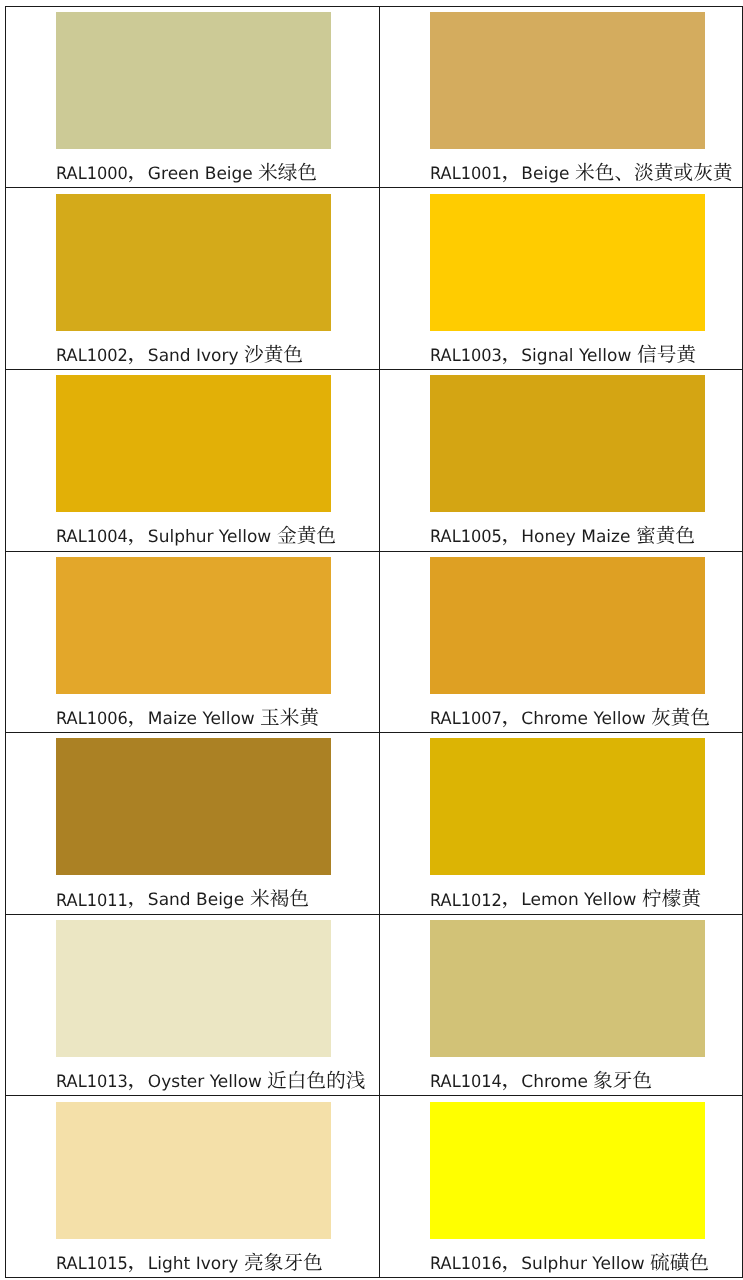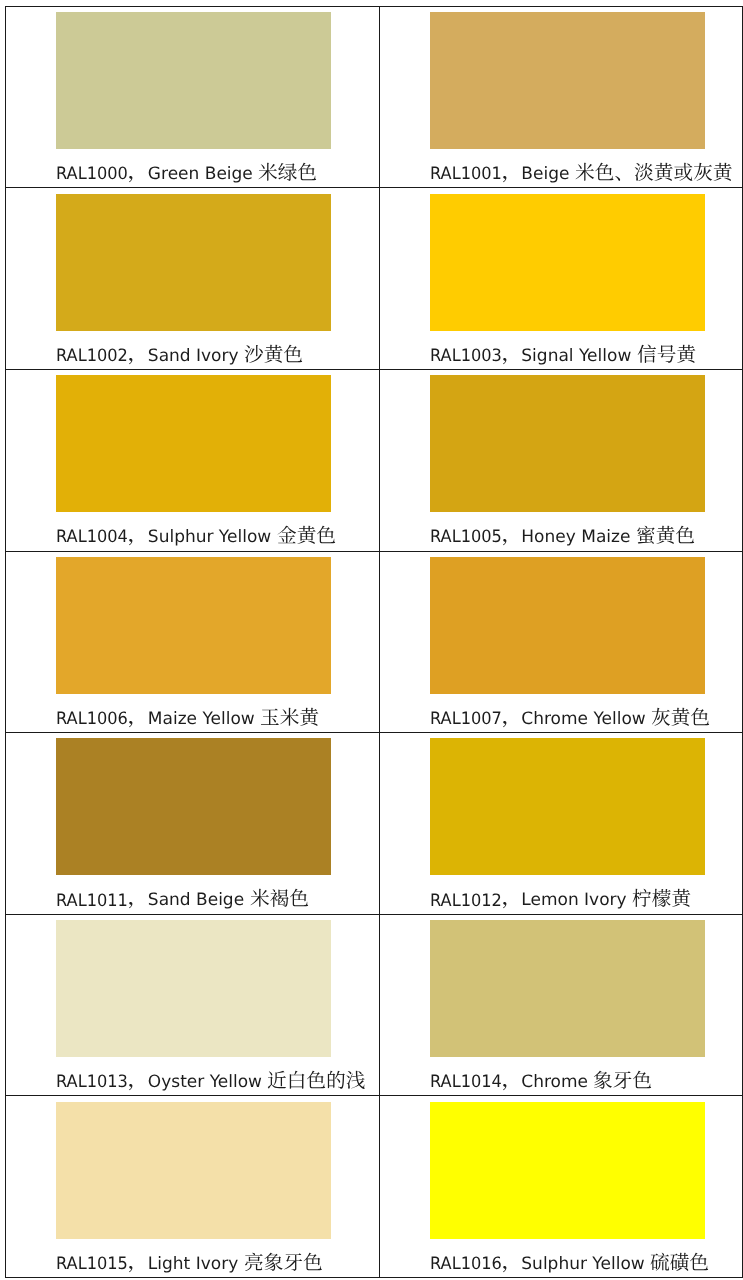--- a/index.html
+++ b/index.html
@@ -238,21 +238,21 @@
                   </svg></span></div>
           </div>
         </td>
         <td class="ral-cell col-right">
           <div class="cell-inner">
             <div class="swatch" style="background-color: rgb(220, 180, 4);"></div>
             <div class="label"><span class="code">RAL1012</span><span class="sep"><svg class="cjk" width="19.7" height="21.67" viewBox="0 -880 1000 1100" style="margin-bottom:-4.334px" aria-hidden="true">
                     <g fill="currentColor">
                       <path transform="translate(0,0)" d="M167 -24C120 -39 63 -56 63 -107C63 -139 91 -168 138 -168C192 -168 223 -128 223 -74C223 0 185 96 66 146L47 121C136 78 162 19 167 -24Z"></path>
                     </g>
-                  </svg></span><span class="en">Lemon Ivory</span><span class="gap"> </span><span class="zh"><svg class="cjk" width="59.099999999999994" height="21.67" viewBox="0 -880 3000 1100" style="margin-bottom:-4.334px" aria-hidden="true">
+                  </svg></span><span class="en">Lemon Yellow</span><span class="gap"> </span><span class="zh"><svg class="cjk" width="59.099999999999994" height="21.67" viewBox="0 -880 3000 1100" style="margin-bottom:-4.334px" aria-hidden="true">
                     <g fill="currentColor">
                       <path transform="translate(0,0)" d="M595 -838 584 -830C621 -792 661 -727 667 -674C729 -624 787 -762 595 -838ZM861 -473 818 -419H401L409 -389H634V-22C634 -8 629 -3 610 -3C590 -3 488 -10 488 -10V5C534 10 559 18 574 30C587 40 593 59 595 78C685 70 697 31 697 -20V-389H915C929 -389 938 -394 941 -405C910 -435 861 -473 861 -473ZM453 -685 435 -686C438 -640 414 -585 392 -563C374 -547 364 -525 375 -508C389 -488 422 -495 438 -513C454 -533 465 -570 463 -618H860C850 -580 835 -529 826 -499L840 -492C868 -522 911 -574 933 -607C953 -608 964 -610 972 -616L897 -689L856 -647H461C459 -659 456 -672 453 -685ZM317 -661 275 -605H250V-803C276 -807 284 -817 286 -832L188 -842V-605H37L45 -575H172C147 -426 103 -277 31 -160L45 -147C107 -219 154 -302 188 -392V80H201C224 80 250 64 250 55V-463C282 -423 317 -366 327 -323C387 -278 437 -398 250 -486V-575H371C384 -575 394 -580 397 -591C367 -621 317 -661 317 -661Z"></path>
                       <path transform="translate(1000,0)" d="M503 -729H341L348 -699H503V-627H513C542 -627 563 -637 563 -643V-699H713V-630H724C758 -630 773 -643 773 -647V-699H938C952 -699 962 -704 964 -715C935 -743 888 -779 888 -779L848 -729H773V-798C796 -801 805 -812 807 -825L713 -834V-729H563V-798C586 -801 594 -811 596 -825L503 -834ZM720 -559 683 -512H457L465 -482H764C778 -482 787 -487 789 -498C763 -525 720 -559 720 -559ZM847 -471 806 -421H368L376 -391H543C484 -328 402 -269 312 -227L322 -210C411 -241 495 -283 562 -335L580 -313C520 -234 417 -156 322 -111L329 -94C431 -131 541 -195 613 -257L626 -228C554 -130 427 -37 308 14L315 31C434 -8 559 -77 645 -151C653 -84 639 -25 612 1C605 7 597 8 585 8C563 8 491 4 456 2V17C488 23 523 32 535 40C546 48 552 60 552 80C606 80 638 71 657 52C713 4 731 -123 672 -237L718 -254C749 -133 811 -47 906 11C915 -21 934 -41 960 -45L962 -55C860 -92 778 -163 738 -261C788 -280 835 -302 868 -320C888 -313 897 -316 904 -325L829 -376C792 -342 722 -292 661 -257C641 -290 614 -321 579 -349C595 -363 609 -376 623 -391H896C909 -391 918 -396 921 -407C892 -435 847 -471 847 -471ZM423 -645 407 -646C401 -585 375 -543 343 -523C297 -461 426 -429 429 -576H857C848 -550 836 -519 829 -503L843 -496C866 -513 905 -547 925 -568C944 -569 956 -570 963 -576L894 -644L856 -606H428ZM305 -656 266 -604H238V-803C263 -807 271 -817 273 -832L176 -842V-604H41L49 -574H160C136 -426 92 -279 21 -162L36 -149C97 -221 142 -304 176 -394V80H189C211 80 238 64 238 54V-456C260 -417 282 -367 287 -327C341 -280 397 -391 238 -486V-574H352C365 -574 375 -579 377 -590C350 -618 305 -656 305 -656Z"></path>
                       <path transform="translate(2000,0)" d="M587 -77 583 -60C714 -26 808 20 861 65C934 116 1036 -33 587 -77ZM363 -92C295 -42 156 27 36 62L41 78C172 57 313 12 399 -28C424 -21 440 -23 448 -32ZM745 -429V-314H529V-429ZM601 -838V-723H398V-800C423 -804 433 -814 435 -828L334 -838V-723H117L126 -695H334V-575H47L56 -546H464V-458H261L190 -490V-79H201C229 -79 255 -94 255 -101V-132H745V-93H754C776 -93 809 -108 810 -113V-416C830 -420 845 -428 853 -436L771 -499L735 -458H529V-546H934C949 -546 959 -551 961 -562C926 -593 871 -636 871 -636L821 -575H667V-695H875C888 -695 898 -699 901 -710C867 -741 813 -783 813 -783L764 -723H667V-800C691 -804 701 -814 703 -828ZM255 -161V-285H464V-161ZM255 -314V-429H464V-314ZM745 -161H529V-285H745ZM398 -575V-695H601V-575Z"></path>
                     </g>
                   </svg></span></div>
           </div>
         </td>
       </tr>
       <tr class="ral-row">

